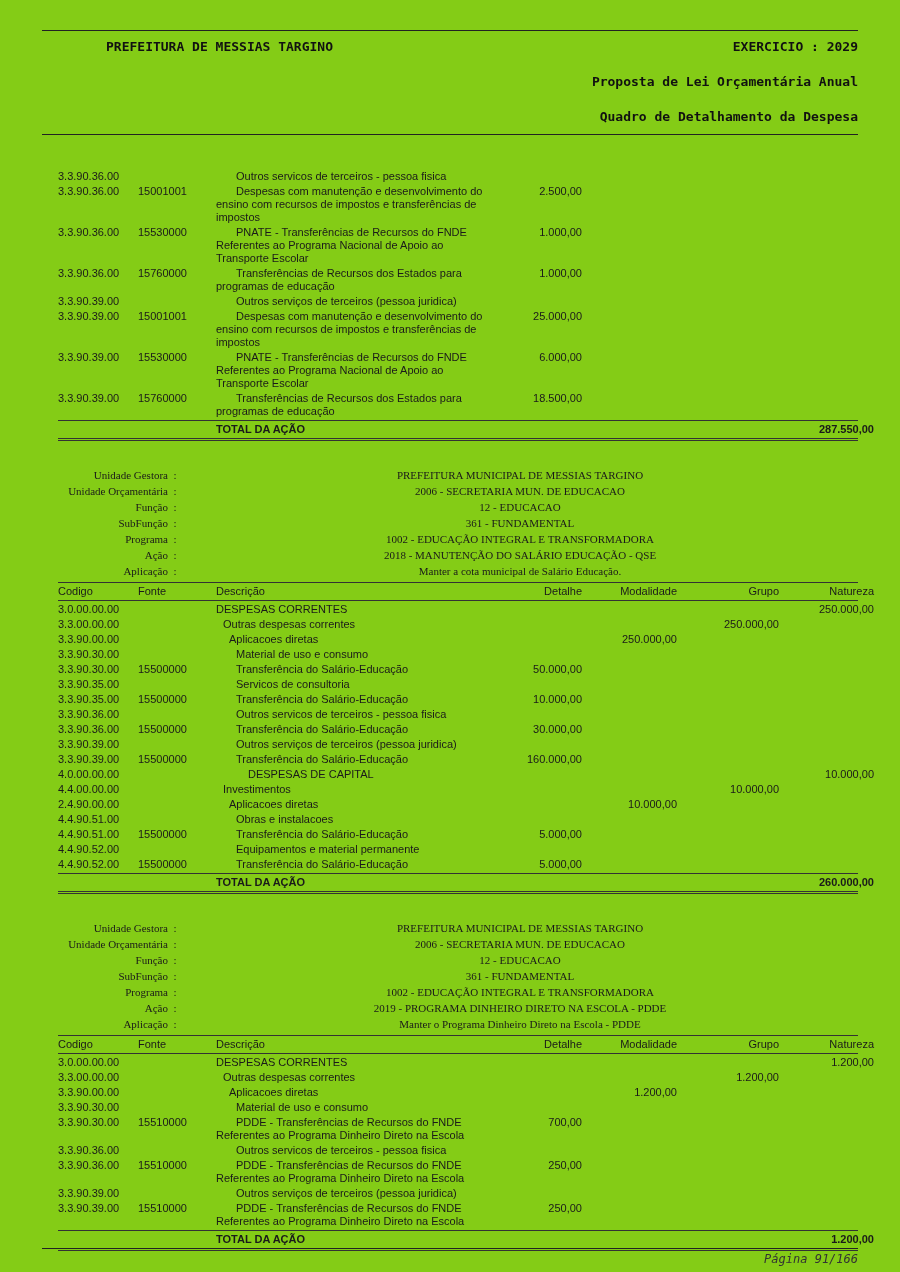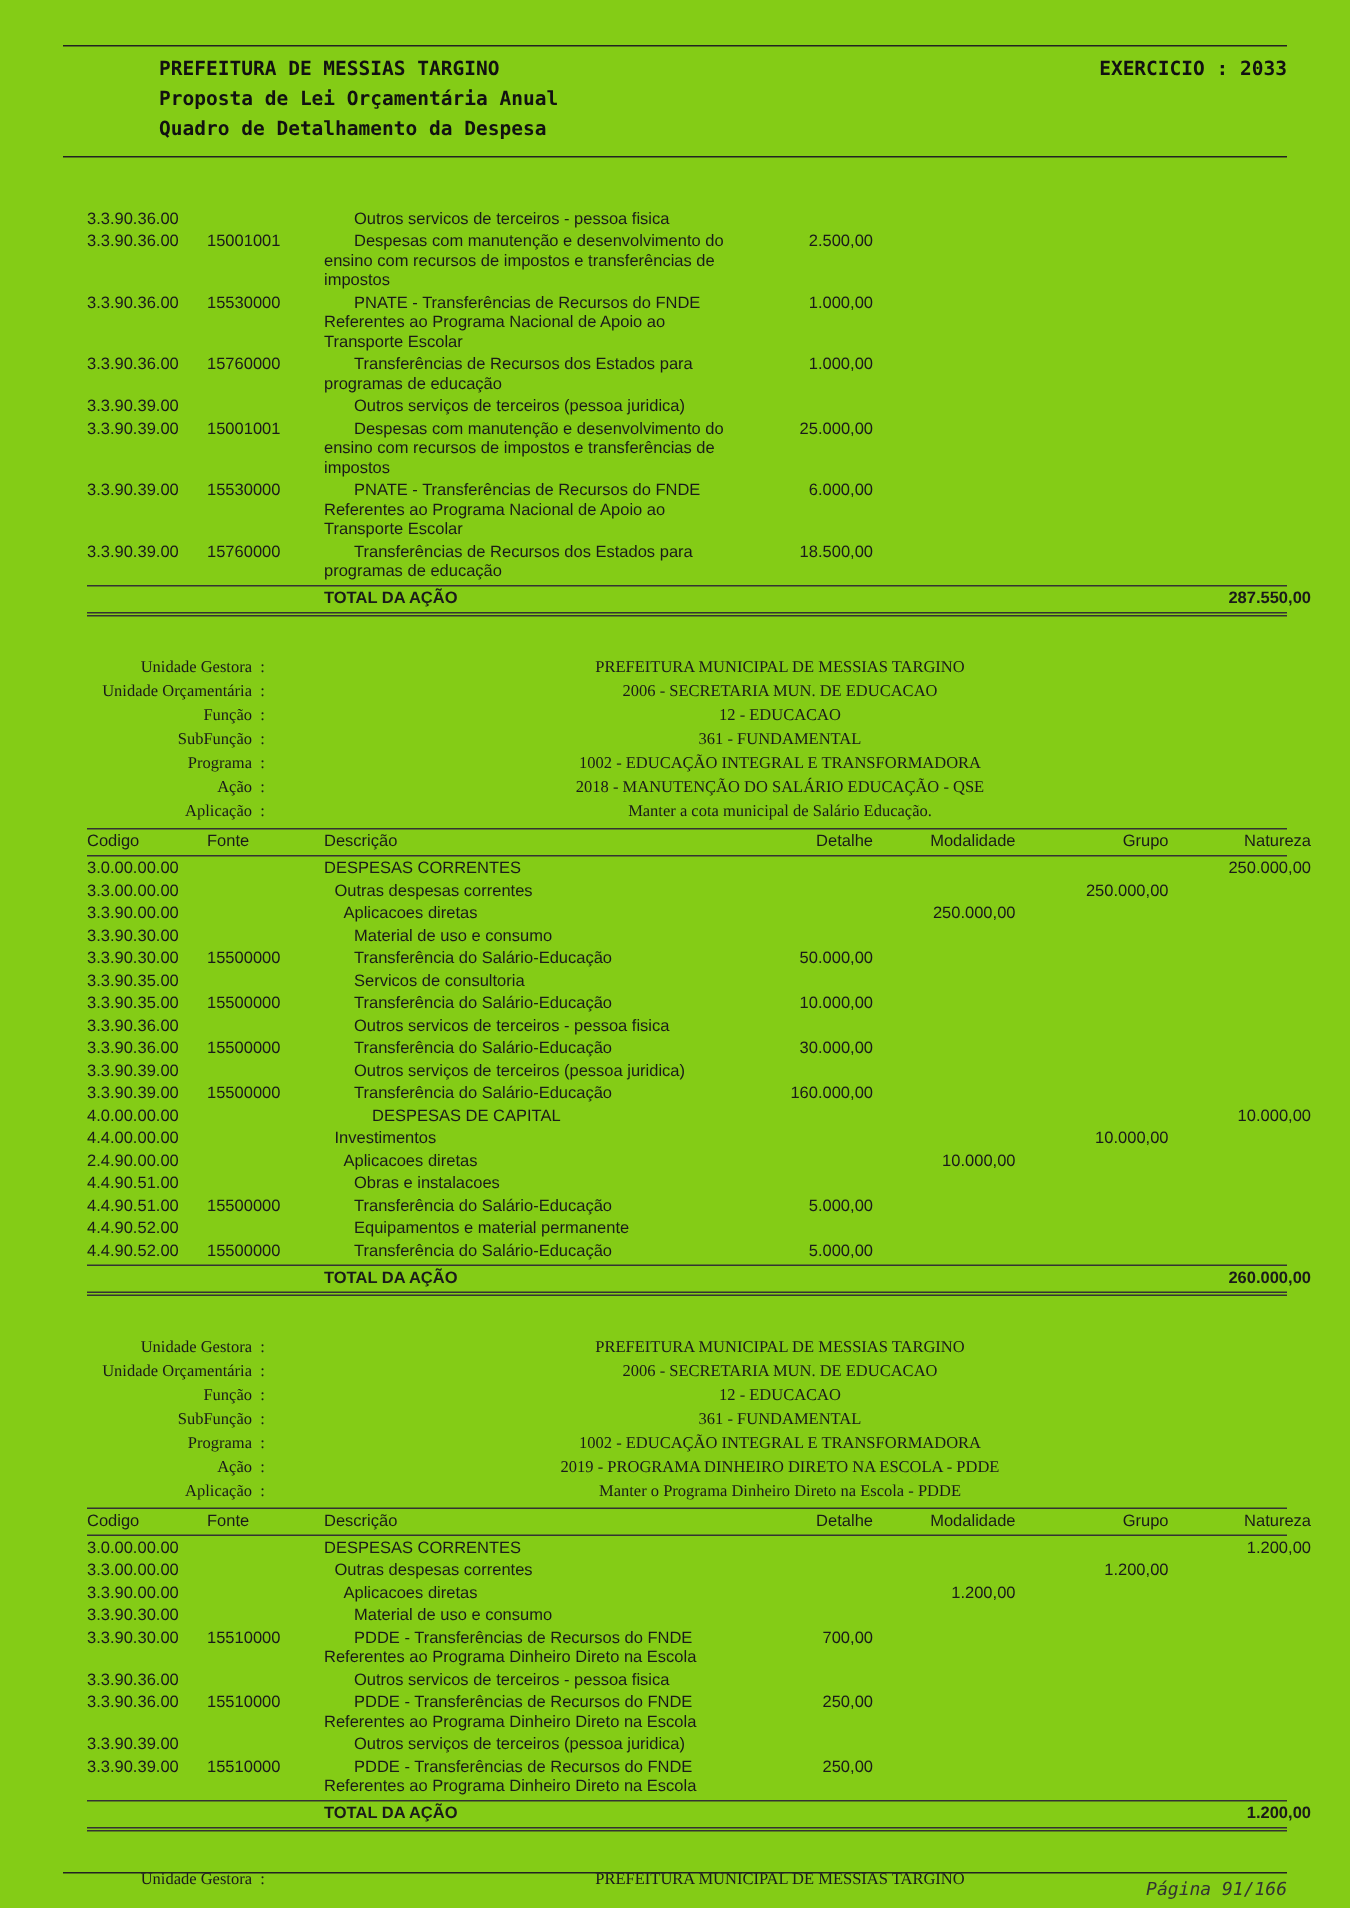--- a/index.html
+++ b/index.html
@@ -12,21 +12,21 @@
   .content { padding: 30px 42px 0; }
   .rule { border-top: 1px solid #222; height: 0; }
 
   
   .hdr {
     font-family: "DejaVu Sans Mono", monospace;
     font-weight: bold; font-size: 13px; color: #111;
     padding: 8px 0 10px 64px;
   }
   .hdr-row { display: flex; justify-content: space-between; align-items: baseline; }
-  .hdr-sub { margin-top: 5px; }
+  .hdr-sub { margin-top: 20px; text-align: right; }
 
   
   .table { font-size: 11px; margin-left: 16px; }
   .cont-table { margin-top: 34px; }
   .trow {
     display: grid;
     grid-template-columns: 80px 78px 282px 84px 95px 102px 95px;
     line-height: 13px; padding: 1px 0;
   }
   .cell { min-height: 1px; }
@@ -54,21 +54,21 @@
 </head>
 <body>
 
 <div class="page">
   <div class="content">
 
     <div class="rule"></div>
     <div class="hdr">
       <div class="hdr-row">
         <span>PREFEITURA DE MESSIAS TARGINO</span>
-        <span>EXERCICIO : 2033</span>
+        <span>EXERCICIO : 2029</span>
       </div>
       <div class="hdr-sub">Proposta de Lei Orçamentária Anual</div>
       <div class="hdr-sub">Quadro de Detalhamento da Despesa</div>
     </div>
     <div class="rule"></div>
 
     <div id="cont-table" class="table cont-table">
         <div class="trow">
           <div class="cell c-cod">3.3.90.36.00</div>
           <div class="cell c-fon"></div>

